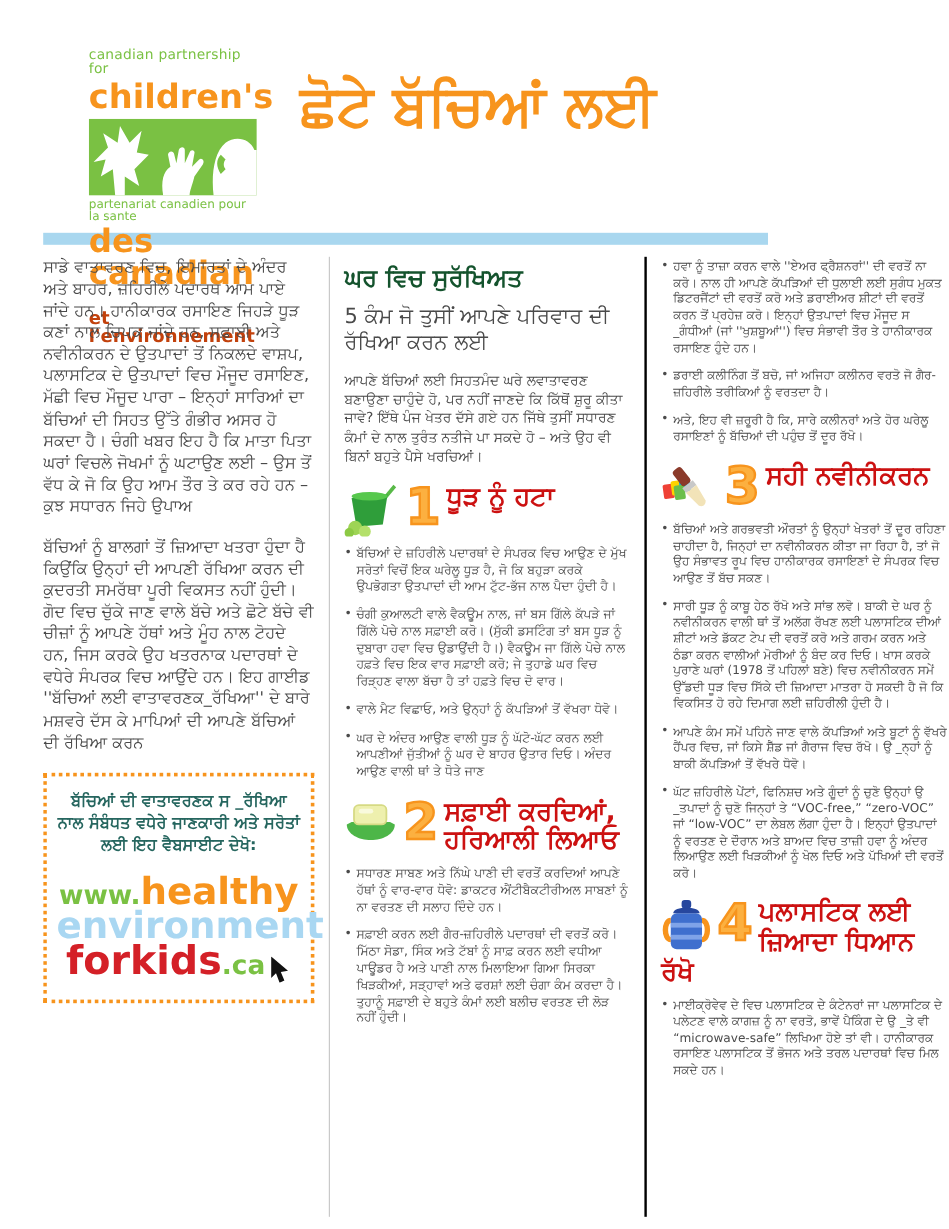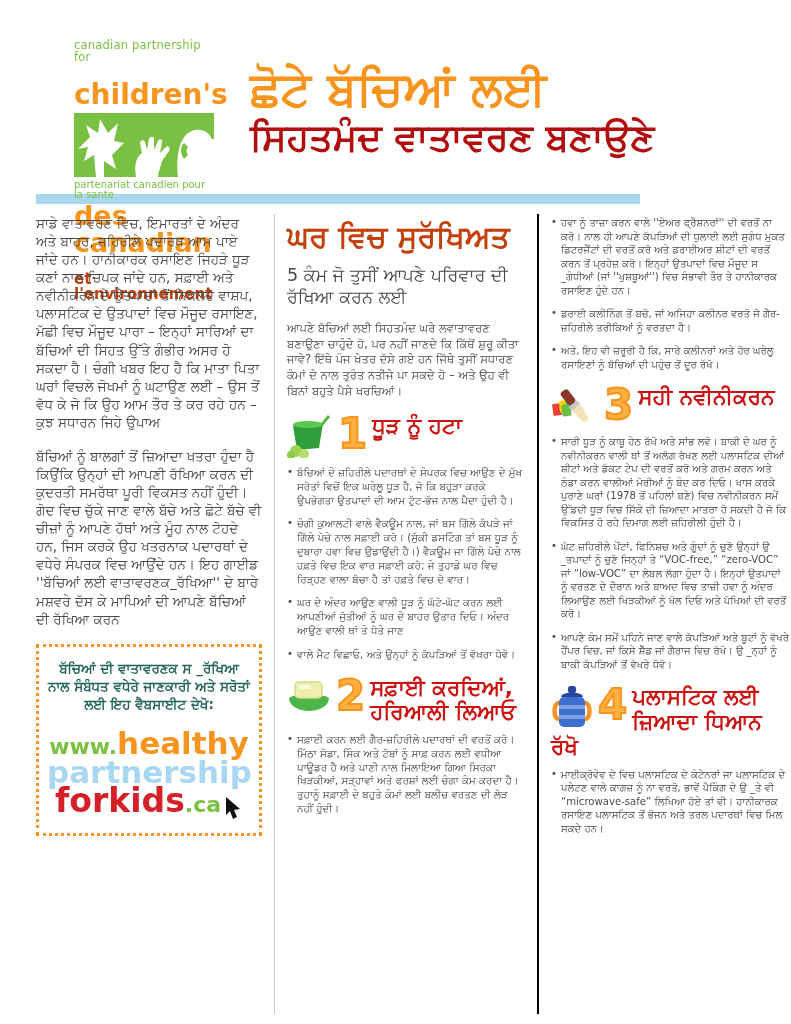--- a/index.html
+++ b/index.html
@@ -3,21 +3,21 @@
 <meta charset="utf-8">
 <style>
   html,body{margin:0;padding:0;background:#fff;}
   body{width:791px;height:1024px;overflow:hidden;font-family:"DejaVu Sans","Liberation Sans",sans-serif;}
   .page{position:relative;width:676px;height:1024px;background:#fff;}
 
   
   .header{display:flex;align-items:flex-start;padding:40px 30px 0 74px;height:150px;}
   .logo{width:142px;flex:none;line-height:1;}
   .logo-en1{color:#7ac143;font-size:11.5px;letter-spacing:.2px;}
-  .logo-en2{color:#f7941d;font-size:28px;font-weight:bold;margin-top:18px;}
+  .logo-en2{color:#f7941d;font-size:28px;font-weight:bold;margin-top:4px;}
   .logo-en3{color:#e5173f;font-size:13px;font-weight:bold;margin-top:1px;}
   .logo-img{width:140px;height:64px;margin:4px 0 3px;display:block;}
   .logo-fr1{color:#7ac143;font-size:10px;}
   .logo-fr2{color:#f7941d;font-size:27px;font-weight:bold;margin-top:2px;}
   .logo-fr3{color:#c2410c;font-size:15px;font-weight:bold;margin-top:16px;}
 
   .titles{margin-left:34px;padding-top:22px;white-space:nowrap;}
   .title1{color:#f7941d;font-size:47px;font-weight:bold;line-height:1.15;}
   .title2{color:#b20d0d;font-size:37px;font-weight:bold;line-height:1.2;}
 
@@ -37,21 +37,21 @@
   .infobox-msg{color:#26665f;font-weight:bold;font-size:13.5px;line-height:1.35;}
   .weburl{margin-top:16px;font-weight:bold;line-height:.92;}
   .u-www{color:#7ac143;font-size:22px;}
   .u-healthy{color:#f7941d;font-size:31px;text-align:center;}
   .u-env{color:#a9d7f2;font-size:31px;display:block;}
   .u-forkids{color:#d42027;font-size:33px;}
   .u-ca{color:#7ac143;font-size:22px;}
   .cursor{display:inline-block;vertical-align:middle;margin-left:4px;}
 
   
-  .mid-heading{color:#c2410c;font-size:30px;font-weight:bold;line-height:1.1;margin-top:6px;}
+  .mid-heading{color:#14532d;font-size:20px;font-weight:bold;line-height:1.1;margin-top:6px;}
   .mid-sub{color:#4a4a4a;font-size:17.5px;line-height:1.25;margin-top:12px;}
   .mid-intro{color:#4a4a4a;font-size:11.5px;line-height:1.38;margin-top:12px;}
 
   .section-head{margin:14px 0 8px;line-height:1.05;}
   .section-head::after{content:"";display:block;clear:both;}
   .sec-icon{float:left;margin:0 3px 0 0;}
   .sec-num{float:left;font-size:42px;font-weight:bold;color:#fcb040;-webkit-text-stroke:2px #f7941d;text-shadow:0 0 1px #f7941d;margin:0 5px 0 2px;line-height:.95;}
   .sec-title{color:#cc1111;font-size:21.5px;font-weight:bold;line-height:1.15;}
 
   .bullets{margin:2px 0 0;padding:0;list-style:none;}
@@ -78,36 +78,35 @@
 
         <path d="M104,64 C102,48 104,28 114,20 C122,14 134,16 138,26 L140,26 L140,64 Z" fill="#ffffff"></path>
         <path d="M114,34 C112,36 112,40 114,42 L110,46 C106,40 106,34 110,30 Z" fill="#7ac143"></path>
       </svg>
       <div class="logo-fr1">partenariat canadien pour la sante</div>
       <div class="logo-fr2">des canadian</div>
       <div class="logo-fr3">et l'environnement</div>
     </div>
     <div class="titles">
       <div class="title1">ਛੋਟੇ ਬੱਚਿਆਂ ਲਈ</div>
-      <div class="title2">ਸਿਹਤਮੰਦ ਵਾਤਾਵਰਣ ਬਣਾਉਣੇ</div>
     </div>
   </div>
 
   <div class="bluebar"></div>
 
   <div class="columns">
 
     <div class="col col-left">
       <p class="para">ਸਾਡੇ ਵਾਤਾਵਰਣ ਵਿਚ, ਇਮਾਰਤਾਂ ਦੇ ਅੰਦਰ ਅਤੇ ਬਾਹਰ, ਜ਼ਹਿਰੀਲੇ ਪਦਾਰਥ ਆਮ ਪਾਏ ਜਾਂਦੇ ਹਨ। ਹਾਨੀਕਾਰਕ ਰਸਾਇਣ ਜਿਹੜੇ ਧੂੜ ਕਣਾਂ ਨਾਲ ਚਿਪਕ ਜਾਂਦੇ ਹਨ, ਸਫ਼ਾਈ ਅਤੇ ਨਵੀਨੀਕਰਨ ਦੇ ਉਤਪਾਦਾਂ ਤੋਂ ਨਿਕਲਦੇ ਵਾਸ਼ਪ, ਪਲਾਸਟਿਕ ਦੇ ਉਤਪਾਦਾਂ ਵਿਚ ਮੌਜੂਦ ਰਸਾਇਣ, ਮੱਛੀ ਵਿਚ ਮੌਜੂਦ ਪਾਰਾ – ਇਨ੍ਹਾਂ ਸਾਰਿਆਂ ਦਾ ਬੱਚਿਆਂ ਦੀ ਸਿਹਤ ਉੱਤੇ ਗੰਭੀਰ ਅਸਰ ਹੋ ਸਕਦਾ ਹੈ। ਚੰਗੀ ਖਬਰ ਇਹ ਹੈ ਕਿ ਮਾਤਾ ਪਿਤਾ ਘਰਾਂ ਵਿਚਲੇ ਜੋਖਮਾਂ ਨੂੰ ਘਟਾਉਣ ਲਈ – ਉਸ ਤੋਂ ਵੱਧ ਕੇ ਜੋ ਕਿ ਉਹ ਆਮ ਤੌਰ ਤੇ ਕਰ ਰਹੇ ਹਨ – ਕੁਝ ਸਧਾਰਨ ਜਿਹੇ ਉਪਾਅ</p>
       <p class="para">ਬੱਚਿਆਂ ਨੂੰ ਬਾਲਗਾਂ ਤੋਂ ਜ਼ਿਆਦਾ ਖਤਰਾ ਹੁੰਦਾ ਹੈ ਕਿਉਂਕਿ ਉਨ੍ਹਾਂ ਦੀ ਆਪਣੀ ਰੱਖਿਆ ਕਰਨ ਦੀ ਕੁਦਰਤੀ ਸਮਰੱਥਾ ਪੂਰੀ ਵਿਕਸਤ ਨਹੀਂ ਹੁੰਦੀ। ਗੋਦ ਵਿਚ ਚੁੱਕੇ ਜਾਣ ਵਾਲੇ ਬੱਚੇ ਅਤੇ ਛੋਟੇ ਬੱਚੇ ਵੀ ਚੀਜ਼ਾਂ ਨੂੰ ਆਪਣੇ ਹੱਥਾਂ ਅਤੇ ਮੂੰਹ ਨਾਲ ਟੋਹਦੇ ਹਨ, ਜਿਸ ਕਰਕੇ ਉਹ ਖਤਰਨਾਕ ਪਦਾਰਥਾਂ ਦੇ ਵਧੇਰੇ ਸੰਪਰਕ ਵਿਚ ਆਉਂਦੇ ਹਨ। ਇਹ ਗਾਈਡ ''ਬੱਚਿਆਂ ਲਈ ਵਾਤਾਵਰਣਕ_ਰੱਖਿਆ'' ਦੇ ਬਾਰੇ ਮਸ਼ਵਰੇ ਦੱਸ ਕੇ ਮਾਪਿਆਂ ਦੀ ਆਪਣੇ ਬੱਚਿਆਂ ਦੀ ਰੱਖਿਆ ਕਰਨ</p>
 
       <div class="infobox">
         <div class="infobox-msg">ਬੱਚਿਆਂ ਦੀ ਵਾਤਾਵਰਣਕ ਸ _ਰੱਖਿਆ ਨਾਲ ਸੰਬੰਧਤ ਵਧੇਰੇ ਜਾਣਕਾਰੀ ਅਤੇ ਸਰੋਤਾਂ ਲਈ ਇਹ ਵੈਬਸਾਈਟ ਦੇਖੋ:</div>
         <div class="weburl">
-          <span class="u-www">www.</span><span class="u-healthy">healthy</span><span class="u-env">partnership</span><span class="u-forkids">forkids</span><span class="u-ca">.ca</span><svg class="cursor" width="18" height="22" viewBox="0 0 18 22">
+          <span class="u-www">www.</span><span class="u-healthy">healthy</span><span class="u-env">environment</span><span class="u-forkids">forkids</span><span class="u-ca">.ca</span><svg class="cursor" width="18" height="22" viewBox="0 0 18 22">
               <polygon points="1,0 15,12 9,13 12,20 8,22 5,14 1,18" fill="#111111"></polygon>
             </svg>
         </div>
       </div>
     </div>
 
     <div class="col col-mid">
       <div class="mid-heading">ਘਰ ਵਿਚ ਸੁਰੱਖਿਅਤ</div>
       <div class="mid-sub">5 ਕੰਮ ਜੋ ਤੁਸੀਂ ਆਪਣੇ ਪਰਿਵਾਰ ਦੀ ਰੱਖਿਆ ਕਰਨ ਲਈ</div>
       <div class="mid-intro">ਆਪਣੇ ਬੱਚਿਆਂ ਲਈ ਸਿਹਤਮੰਦ ਘਰੇ ਲਵਾਤਾਵਰਣ ਬਣਾਉਣਾ ਚਾਹੁੰਦੇ ਹੋ, ਪਰ ਨਹੀਂ ਜਾਣਦੇ ਕਿ ਕਿੱਥੋਂ ਸ਼ੁਰੂ ਕੀਤਾ ਜਾਵੇ? ਇੱਥੇ ਪੰਜ ਖੇਤਰ ਦੱਸੇ ਗਏ ਹਨ ਜਿੱਥੇ ਤੁਸੀਂ ਸਧਾਰਣ ਕੰਮਾਂ ਦੇ ਨਾਲ ਤੁਰੰਤ ਨਤੀਜੇ ਪਾ ਸਕਦੇ ਹੋ – ਅਤੇ ਉਹ ਵੀ ਬਿਨਾਂ ਬਹੁਤੇ ਪੈਸੇ ਖਰਚਿਆਂ।</div>
@@ -120,34 +119,35 @@
           <circle cx="9" cy="37" r="6" fill="#9ed455"></circle>
           <circle cx="17" cy="40" r="5" fill="#b4e06a"></circle>
           <circle cx="4" cy="41" r="4" fill="#8cc944"></circle>
         </svg>
         <span class="sec-num">1</span>
         <span class="sec-title">ਧੂੜ ਨੂੰ ਹਟਾ</span>
       </div>
       <ul class="bullets">
         <li>ਬੱਚਿਆਂ ਦੇ ਜ਼ਹਿਰੀਲੇ ਪਦਾਰਥਾਂ ਦੇ ਸੰਪਰਕ ਵਿਚ ਆਉਣ ਦੇ ਮੁੱਖ ਸਰੋਤਾਂ ਵਿਚੋਂ ਇਕ ਘਰੇਲੂ ਧੂੜ ਹੈ,  ਜੋ ਕਿ ਬਹੁੜਾ ਕਰਕੇ ਉਪਭੋਗਤਾ ਉਤਪਾਦਾਂ ਦੀ ਆਮ ਟੁੱਟ-ਭੱਜ ਨਾਲ ਪੈਦਾ ਹੁੰਦੀ ਹੈ।</li>
         <li>ਚੰਗੀ ਕੁਆਲਟੀ ਵਾਲੇ ਵੈਕਊਮ ਨਾਲ, ਜਾਂ ਬਸ ਗਿੱਲੇ ਕੱਪੜੇ ਜਾਂ ਗਿੱਲੇ ਪੋਚੇ ਨਾਲ ਸਫ਼ਾਈ ਕਰੋ। (ਸੁੱਕੀ ਡਸਟਿੰਗ ਤਾਂ ਬਸ ਧੂੜ ਨੂੰ ਦੁਬਾਰਾ ਹਵਾ ਵਿਚ ਉਡਾਉਂਦੀ ਹੈ।) ਵੈਕਊਮ ਜਾ ਗਿੱਲੇ ਪੋਚੇ ਨਾਲ ਹਫ਼ਤੇ ਵਿਚ ਇਕ ਵਾਰ ਸਫ਼ਾਈ ਕਰੋ; ਜੇ ਤੁਹਾਡੇ ਘਰ ਵਿਚ ਰਿੜ੍ਹਣ ਵਾਲਾ ਬੱਚਾ ਹੈ ਤਾਂ ਹਫ਼ਤੇ ਵਿਚ ਦੋ ਵਾਰ।</li>
+        <li>ਵਾਲੇ ਮੈਟ ਵਿਛਾਓ, ਅਤੇ ਉਨ੍ਹਾਂ ਨੂੰ ਕੱਪੜਿਆਂ ਤੋਂ ਵੱਖਰਾ ਧੋਵੋ।</li>
         <li>ਘਰ ਦੇ ਅੰਦਰ ਆਉਣ ਵਾਲੀ ਧੂੜ ਨੂੰ ਘੱਟੋ-ਘੱਟ ਕਰਨ ਲਈ ਆਪਣੀਆਂ ਜੁੱਤੀਆਂ ਨੂੰ ਘਰ ਦੇ ਬਾਹਰ ਉਤਾਰ ਦਿਓ। ਅੰਦਰ ਆਉਣ ਵਾਲੀ ਥਾਂ ਤੇ ਧੋਤੇ ਜਾਣ</li>
-        <li>ਵਾਲੇ ਮੈਟ ਵਿਛਾਓ, ਅਤੇ ਉਨ੍ਹਾਂ ਨੂੰ ਕੱਪੜਿਆਂ ਤੋਂ ਵੱਖਰਾ ਧੋਵੋ।</li>
       </ul>
 
       <div class="section-head">
         <svg class="sec-icon" width="44" height="40" viewBox="0 0 44 40">
           <path d="M2,22 C2,30 12,35 22,35 C32,35 42,30 42,22 L38,20 L6,20 Z" fill="#4db648"></path>
           <rect x="8" y="6" width="27" height="16" rx="4" fill="#eef0ae" stroke="#d6da84" stroke-width="1.5"></rect>
           <rect x="12" y="9" width="12" height="4" rx="2" fill="#f9fadd"></rect>
         </svg>
         <span class="sec-num">2</span>
         <span class="sec-title">ਸਫ਼ਾਈ ਕਰਦਿਆਂ, ਹਰਿਆਲੀ ਲਿਆਓ</span>
       </div>
       <ul class="bullets">
+        <li>ਸਧਾਰਣ ਸਾਬਣ ਅਤੇ ਨਿੱਘੇ ਪਾਣੀ ਦੀ ਵਰਤੋਂ ਕਰਦਿਆਂ ਆਪਣੇ ਹੱਥਾਂ ਨੂੰ ਵਾਰ-ਵਾਰ ਧੋਵੋ: ਡਾਕਟਰ ਐਂਟੀਬੈਕਟੀਰੀਅਲ ਸਾਬਣਾਂ ਨੂੰ ਨਾ ਵਰਤਣ ਦੀ ਸਲਾਹ ਦਿੰਦੇ ਹਨ।</li>
         <li>ਸਫ਼ਾਈ ਕਰਨ ਲਈ ਗੈਰ-ਜ਼ਹਿਰੀਲੇ ਪਦਾਰਥਾਂ ਦੀ ਵਰਤੋਂ ਕਰੋ। ਮਿੱਠਾ ਸੋਡਾ, ਸਿੰਕ ਅਤੇ ਟੱਬਾਂ ਨੂੰ ਸਾਫ਼ ਕਰਨ ਲਈ ਵਧੀਆ ਪਾਊਡਰ ਹੈ ਅਤੇ ਪਾਣੀ ਨਾਲ ਮਿਲਾਇਆ ਗਿਆ ਸਿਰਕਾ ਖਿੜਕੀਆਂ, ਸੜ੍ਹਾਵਾਂ ਅਤੇ ਫਰਸ਼ਾਂ ਲਈ ਚੰਗਾ ਕੰਮ ਕਰਦਾ ਹੈ। ਤੁਹਾਨੂੰ ਸਫ਼ਾਈ ਦੇ ਬਹੁਤੇ ਕੰਮਾਂ ਲਈ ਬਲੀਚ ਵਰਤਣ ਦੀ ਲੋੜ ਨਹੀਂ ਹੁੰਦੀ।</li>
       </ul>
     </div>
 
     <div class="col col-right">
       <ul class="bullets">
         <li>ਹਵਾ ਨੂੰ ਤਾਜ਼ਾ ਕਰਨ ਵਾਲੇ ''ਏਅਰ ਫ੍ਰੈਸ਼ਨਰਾਂ'' ਦੀ ਵਰਤੋਂ ਨਾ ਕਰੋ। ਨਾਲ ਹੀ ਆਪਣੇ ਕੱਪੜਿਆਂ ਦੀ ਧੁਲਾਈ ਲਈ ਸੁਗੰਧ ਮੁਕਤ ਡਿਟਰਜੈਂਟਾਂ ਦੀ ਵਰਤੋਂ ਕਰੋ ਅਤੇ ਡਰਾਈਅਰ ਸ਼ੀਟਾਂ ਦੀ ਵਰਤੋਂ ਕਰਨ ਤੋਂ ਪ੍ਰਹੇਜ਼ ਕਰੋ। ਇਨ੍ਹਾਂ ਉਤਪਾਦਾਂ ਵਿਚ ਮੌਜੂਦ ਸ _ਗੰਧੀਆਂ (ਜਾਂ ''ਖੁਸ਼ਬੂਆਂ'') ਵਿਚ ਸੰਭਾਵੀ ਤੌਰ ਤੇ ਹਾਨੀਕਾਰਕ ਰਸਾਇਣ ਹੁੰਦੇ ਹਨ।</li>
         <li>ਡਰਾਈ ਕਲੀਨਿੰਗ ਤੋਂ ਬਚੋ, ਜਾਂ ਅਜਿਹਾ ਕਲੀਨਰ ਵਰਤੋ ਜੋ ਗੈਰ-ਜ਼ਹਿਰੀਲੇ ਤਰੀਕਿਆਂ ਨੂੰ ਵਰਤਦਾ ਹੈ।</li>
         <li>ਅਤੇ, ਇਹ ਵੀ ਜ਼ਰੂਰੀ ਹੈ ਕਿ, ਸਾਰੇ ਕਲੀਨਰਾਂ ਅਤੇ ਹੋਰ ਘਰੇਲੂ ਰਸਾਇਣਾਂ ਨੂੰ ਬੱਚਿਆਂ ਦੀ ਪਹੁੰਚ ਤੋਂ ਦੂਰ ਰੱਖੋ।</li>
       </ul>
@@ -163,23 +163,24 @@
           <g transform="rotate(-38 24 22)">
             <rect x="20" y="2" width="9" height="16" rx="3" fill="#8b3a2a"></rect>
             <rect x="19" y="18" width="11" height="5" fill="#c8c8c8"></rect>
             <path d="M19,23 L30,23 L28,38 C26,41 23,41 21,38 Z" fill="#f2e3b8"></path>
           </g>
         </svg>
         <span class="sec-num">3</span>
         <span class="sec-title">ਸਹੀ ਨਵੀਨੀਕਰਨ</span>
       </div>
       <ul class="bullets">
+        <li>ਬੱਚਿਆਂ ਅਤੇ ਗਰਭਵਤੀ ਔਰਤਾਂ ਨੂੰ ਉਨ੍ਹਾਂ ਖੇਤਰਾਂ ਤੋਂ ਦੂਰ ਰਹਿਣਾ ਚਾਹੀਦਾ ਹੈ, ਜਿਨ੍ਹਾਂ ਦਾ ਨਵੀਨੀਕਰਨ ਕੀਤਾ ਜਾ ਰਿਹਾ ਹੈ, ਤਾਂ ਜੋ ਉਹ ਸੰਭਾਵਤ ਰੂਪ ਵਿਚ ਹਾਨੀਕਾਰਕ ਰਸਾਇਣਾਂ ਦੇ ਸੰਪਰਕ ਵਿਚ ਆਉਣ ਤੋਂ ਬੱਚ ਸਕਣ।</li>
         <li>ਸਾਰੀ ਧੂੜ ਨੂੰ ਕਾਬੂ ਹੇਠ ਰੱਖੋ ਅਤੇ ਸਾਂਭ ਲਵੋ। ਬਾਕੀ ਦੇ ਘਰ ਨੂੰ ਨਵੀਨੀਕਰਨ ਵਾਲੀ ਥਾਂ ਤੋਂ ਅਲੱਗ ਰੱਖਣ ਲਈ ਪਲਾਸਟਿਕ ਦੀਆਂ ਸ਼ੀਟਾਂ ਅਤੇ ਡੱਕਟ ਟੇਪ ਦੀ ਵਰਤੋਂ ਕਰੋ ਅਤੇ ਗਰਮ ਕਰਨ ਅਤੇ ਠੰਡਾ ਕਰਨ ਵਾਲੀਆਂ ਮੋਰੀਆਂ ਨੂੰ ਬੰਦ ਕਰ ਦਿਓ। ਖਾਸ ਕਰਕੇ ਪੁਰਾਣੇ ਘਰਾਂ (1978 ਤੋਂ ਪਹਿਲਾਂ ਬਣੇ) ਵਿਚ ਨਵੀਨੀਕਰਨ ਸਮੇਂ ਉੱਡਦੀ ਧੂੜ ਵਿਚ ਸਿੱਕੇ ਦੀ ਜ਼ਿਆਦਾ ਮਾਤਰਾ ਹੋ ਸਕਦੀ ਹੈ ਜੋ ਕਿ ਵਿਕਸਿਤ ਹੋ ਰਹੇ ਦਿਮਾਗ ਲਈ ਜ਼ਹਿਰੀਲੀ ਹੁੰਦੀ ਹੈ।</li>
+        <li>ਆਪਣੇ ਕੰਮ ਸਮੇਂ ਪਹਿਨੇ ਜਾਣ ਵਾਲੇ ਕੱਪੜਿਆਂ ਅਤੇ ਬੂਟਾਂ ਨੂੰ ਵੱਖਰੇ ਹੈਂਪਰ ਵਿਚ, ਜਾਂ ਕਿਸੇ ਸ਼ੈੱਡ ਜਾਂ ਗੈਰਾਜ ਵਿਚ ਰੱਖੋ। ਉ _ਨ੍ਹਾਂ ਨੂੰ ਬਾਕੀ ਕੱਪੜਿਆਂ ਤੋਂ ਵੱਖਰੇ ਧੋਵੋ।</li>
         <li>ਘੱਟ ਜ਼ਹਿਰੀਲੇ ਪੇਂਟਾਂ, ਫਿਨਿਸ਼ਚ ਅਤੇ ਗੂੰਦਾਂ ਨੂੰ ਚੁਣੋ ਉਨ੍ਹਾਂ ਉ _ਤਪਾਦਾਂ ਨੂੰ ਚੁਣੋ ਜਿਨ੍ਹਾਂ ਤੇ “VOC-free,” “zero-VOC” ਜਾਂ “low-VOC” ਦਾ ਲੇਬਲ ਲੱਗਾ ਹੁੰਦਾ ਹੈ। ਇਨ੍ਹਾਂ ਉਤਪਾਦਾਂ ਨੂੰ ਵਰਤਣ ਦੇ ਦੌਰਾਨ ਅਤੇ ਬਾਅਦ ਵਿਚ ਤਾਜ਼ੀ ਹਵਾ ਨੂੰ ਅੰਦਰ ਲਿਆਉਣ ਲਈ ਖਿੜਕੀਆਂ ਨੂੰ ਖੋਲ ਦਿਓ ਅਤੇ ਪੱਖਿਆਂ ਦੀ ਵਰਤੋਂ ਕਰੋ।</li>
-        <li>ਆਪਣੇ ਕੰਮ ਸਮੇਂ ਪਹਿਨੇ ਜਾਣ ਵਾਲੇ ਕੱਪੜਿਆਂ ਅਤੇ ਬੂਟਾਂ ਨੂੰ ਵੱਖਰੇ ਹੈਂਪਰ ਵਿਚ, ਜਾਂ ਕਿਸੇ ਸ਼ੈੱਡ ਜਾਂ ਗੈਰਾਜ ਵਿਚ ਰੱਖੋ। ਉ _ਨ੍ਹਾਂ ਨੂੰ ਬਾਕੀ ਕੱਪੜਿਆਂ ਤੋਂ ਵੱਖਰੇ ਧੋਵੋ।</li>
       </ul>
 
       <div class="section-head">
         <svg class="sec-icon" width="42" height="46" viewBox="0 0 42 46">
           <path d="M8,18 C2,18 2,34 8,34" stroke="#f7941d" stroke-width="4.5" fill="none"></path>
           <path d="M34,18 C40,18 40,34 34,34" stroke="#f7941d" stroke-width="4.5" fill="none"></path>
           <rect x="8" y="12" width="26" height="30" rx="5" fill="#3f6fce"></rect>
           <rect x="8" y="20" width="26" height="4" fill="#7fa3e8"></rect>
           <rect x="8" y="30" width="26" height="4" fill="#7fa3e8"></rect>
           <path d="M10,12 C10,6 32,6 32,12 Z" fill="#27479e"></path>

